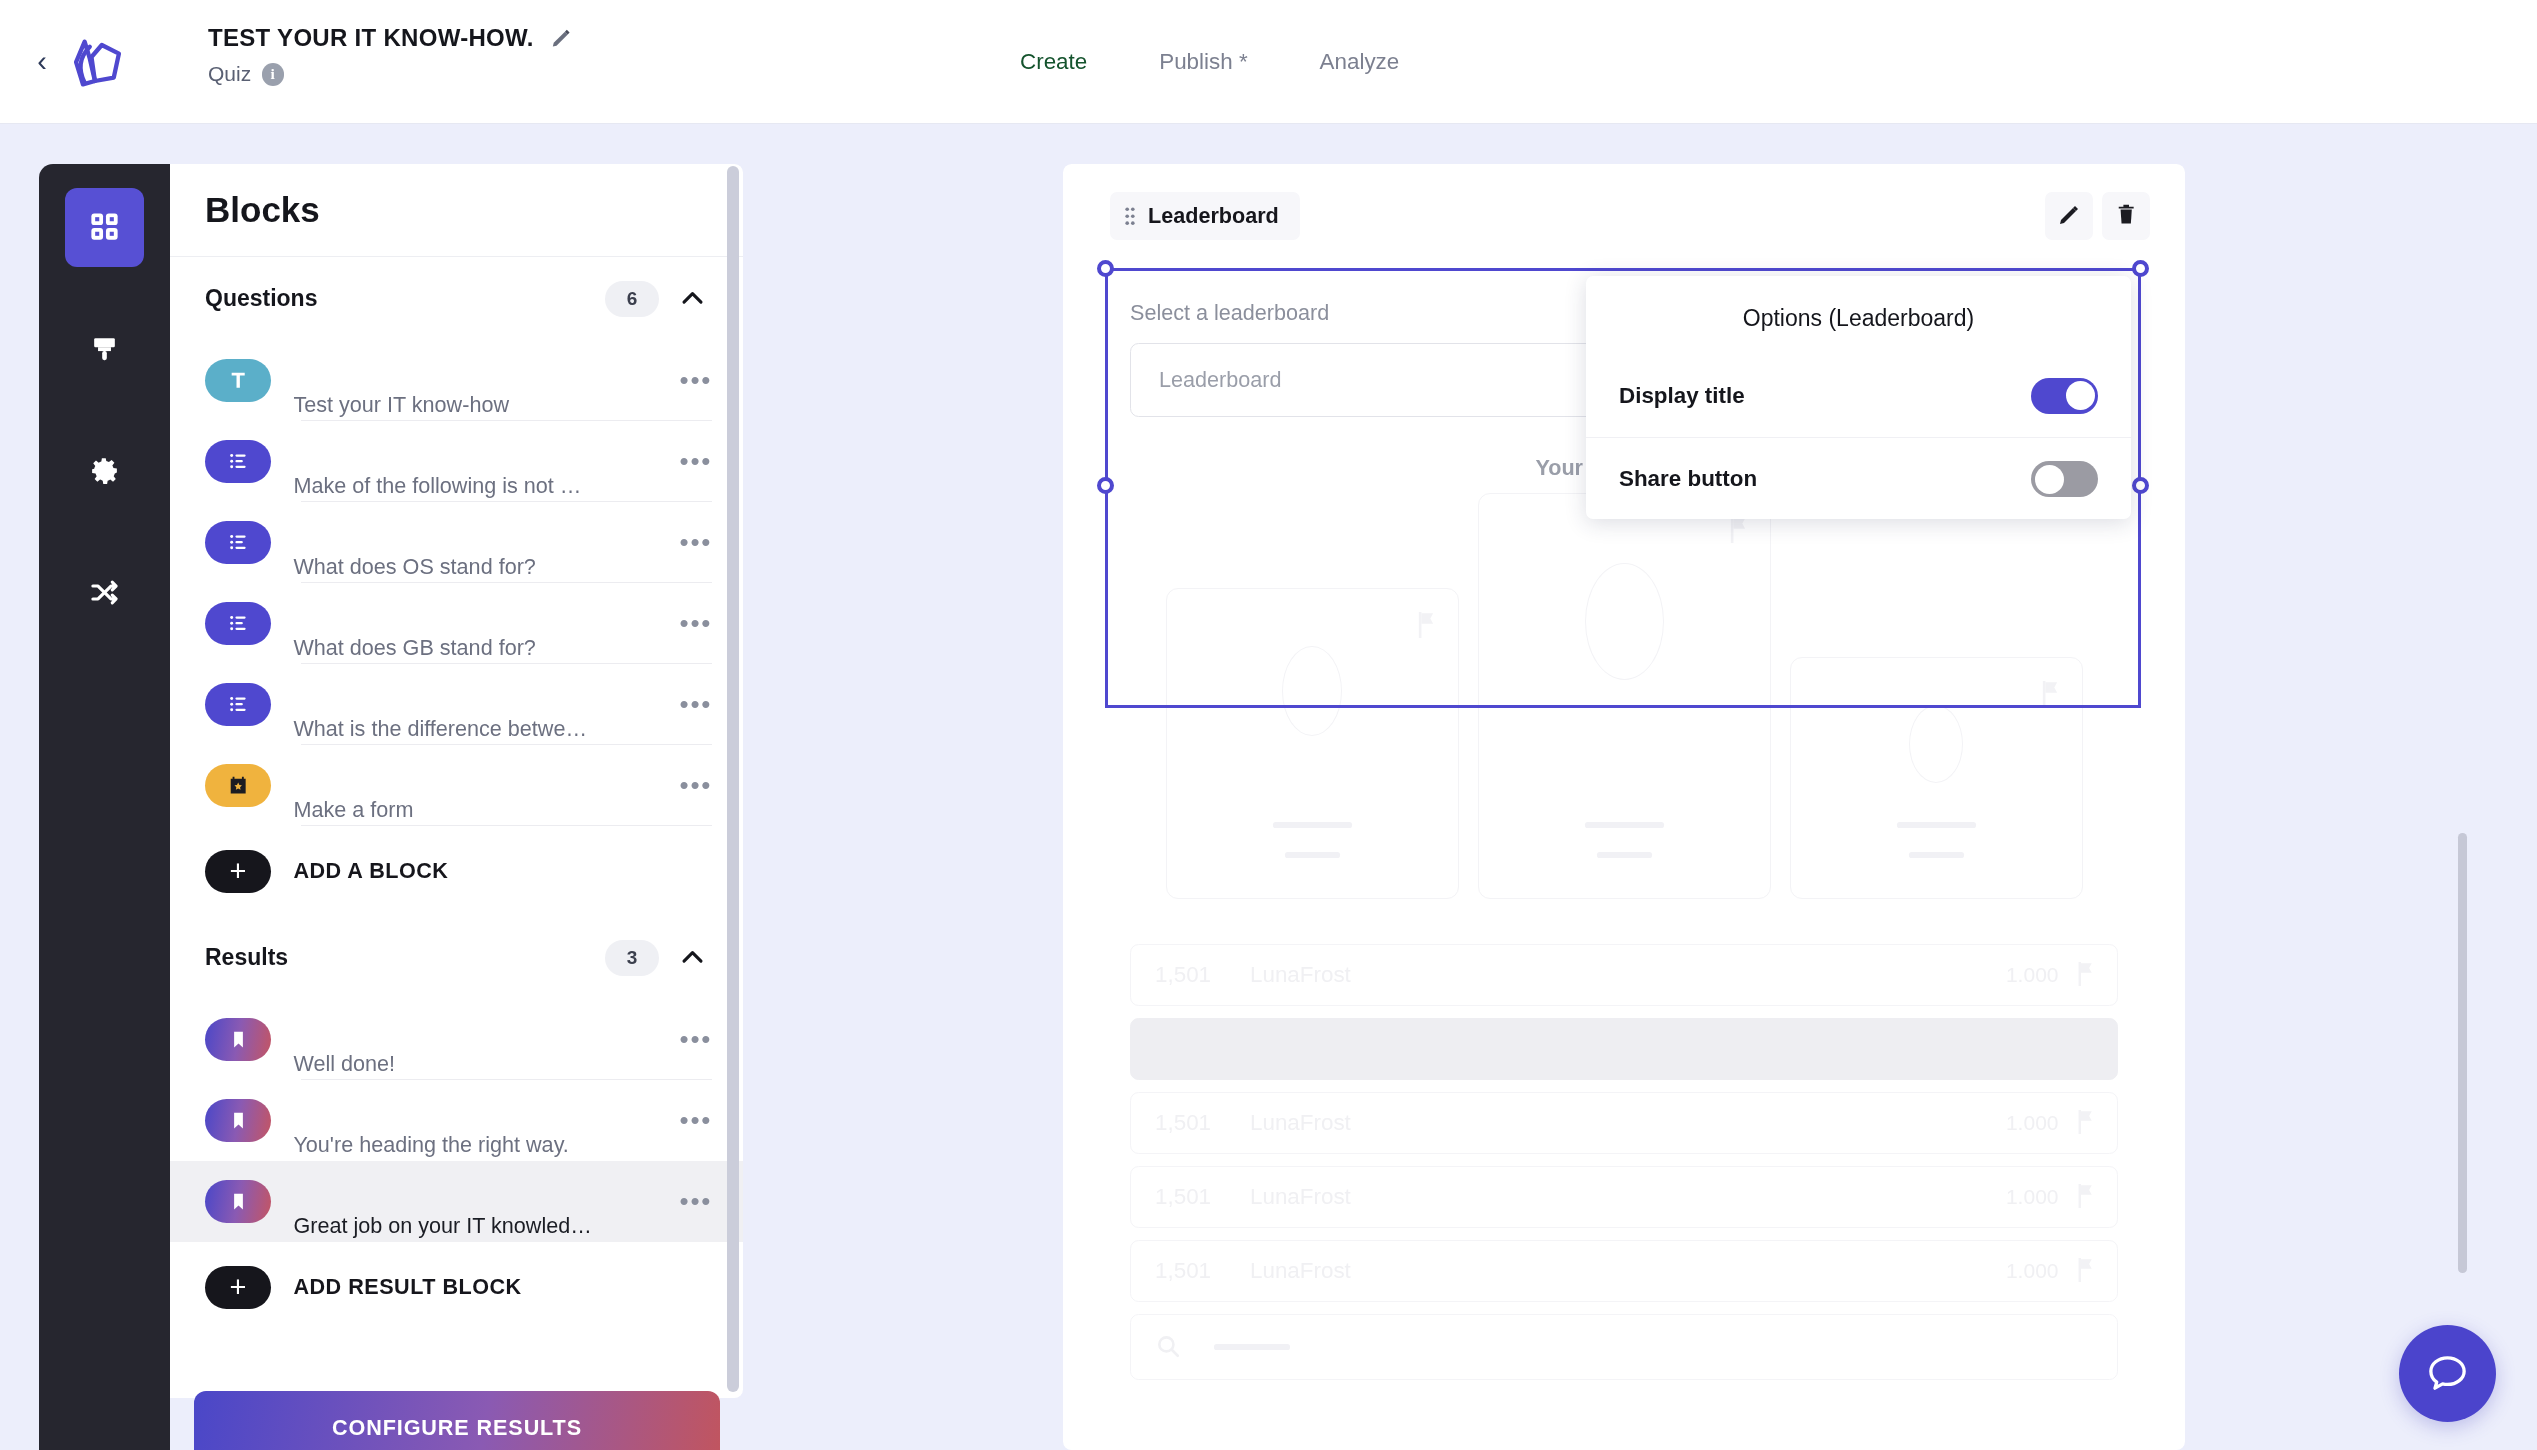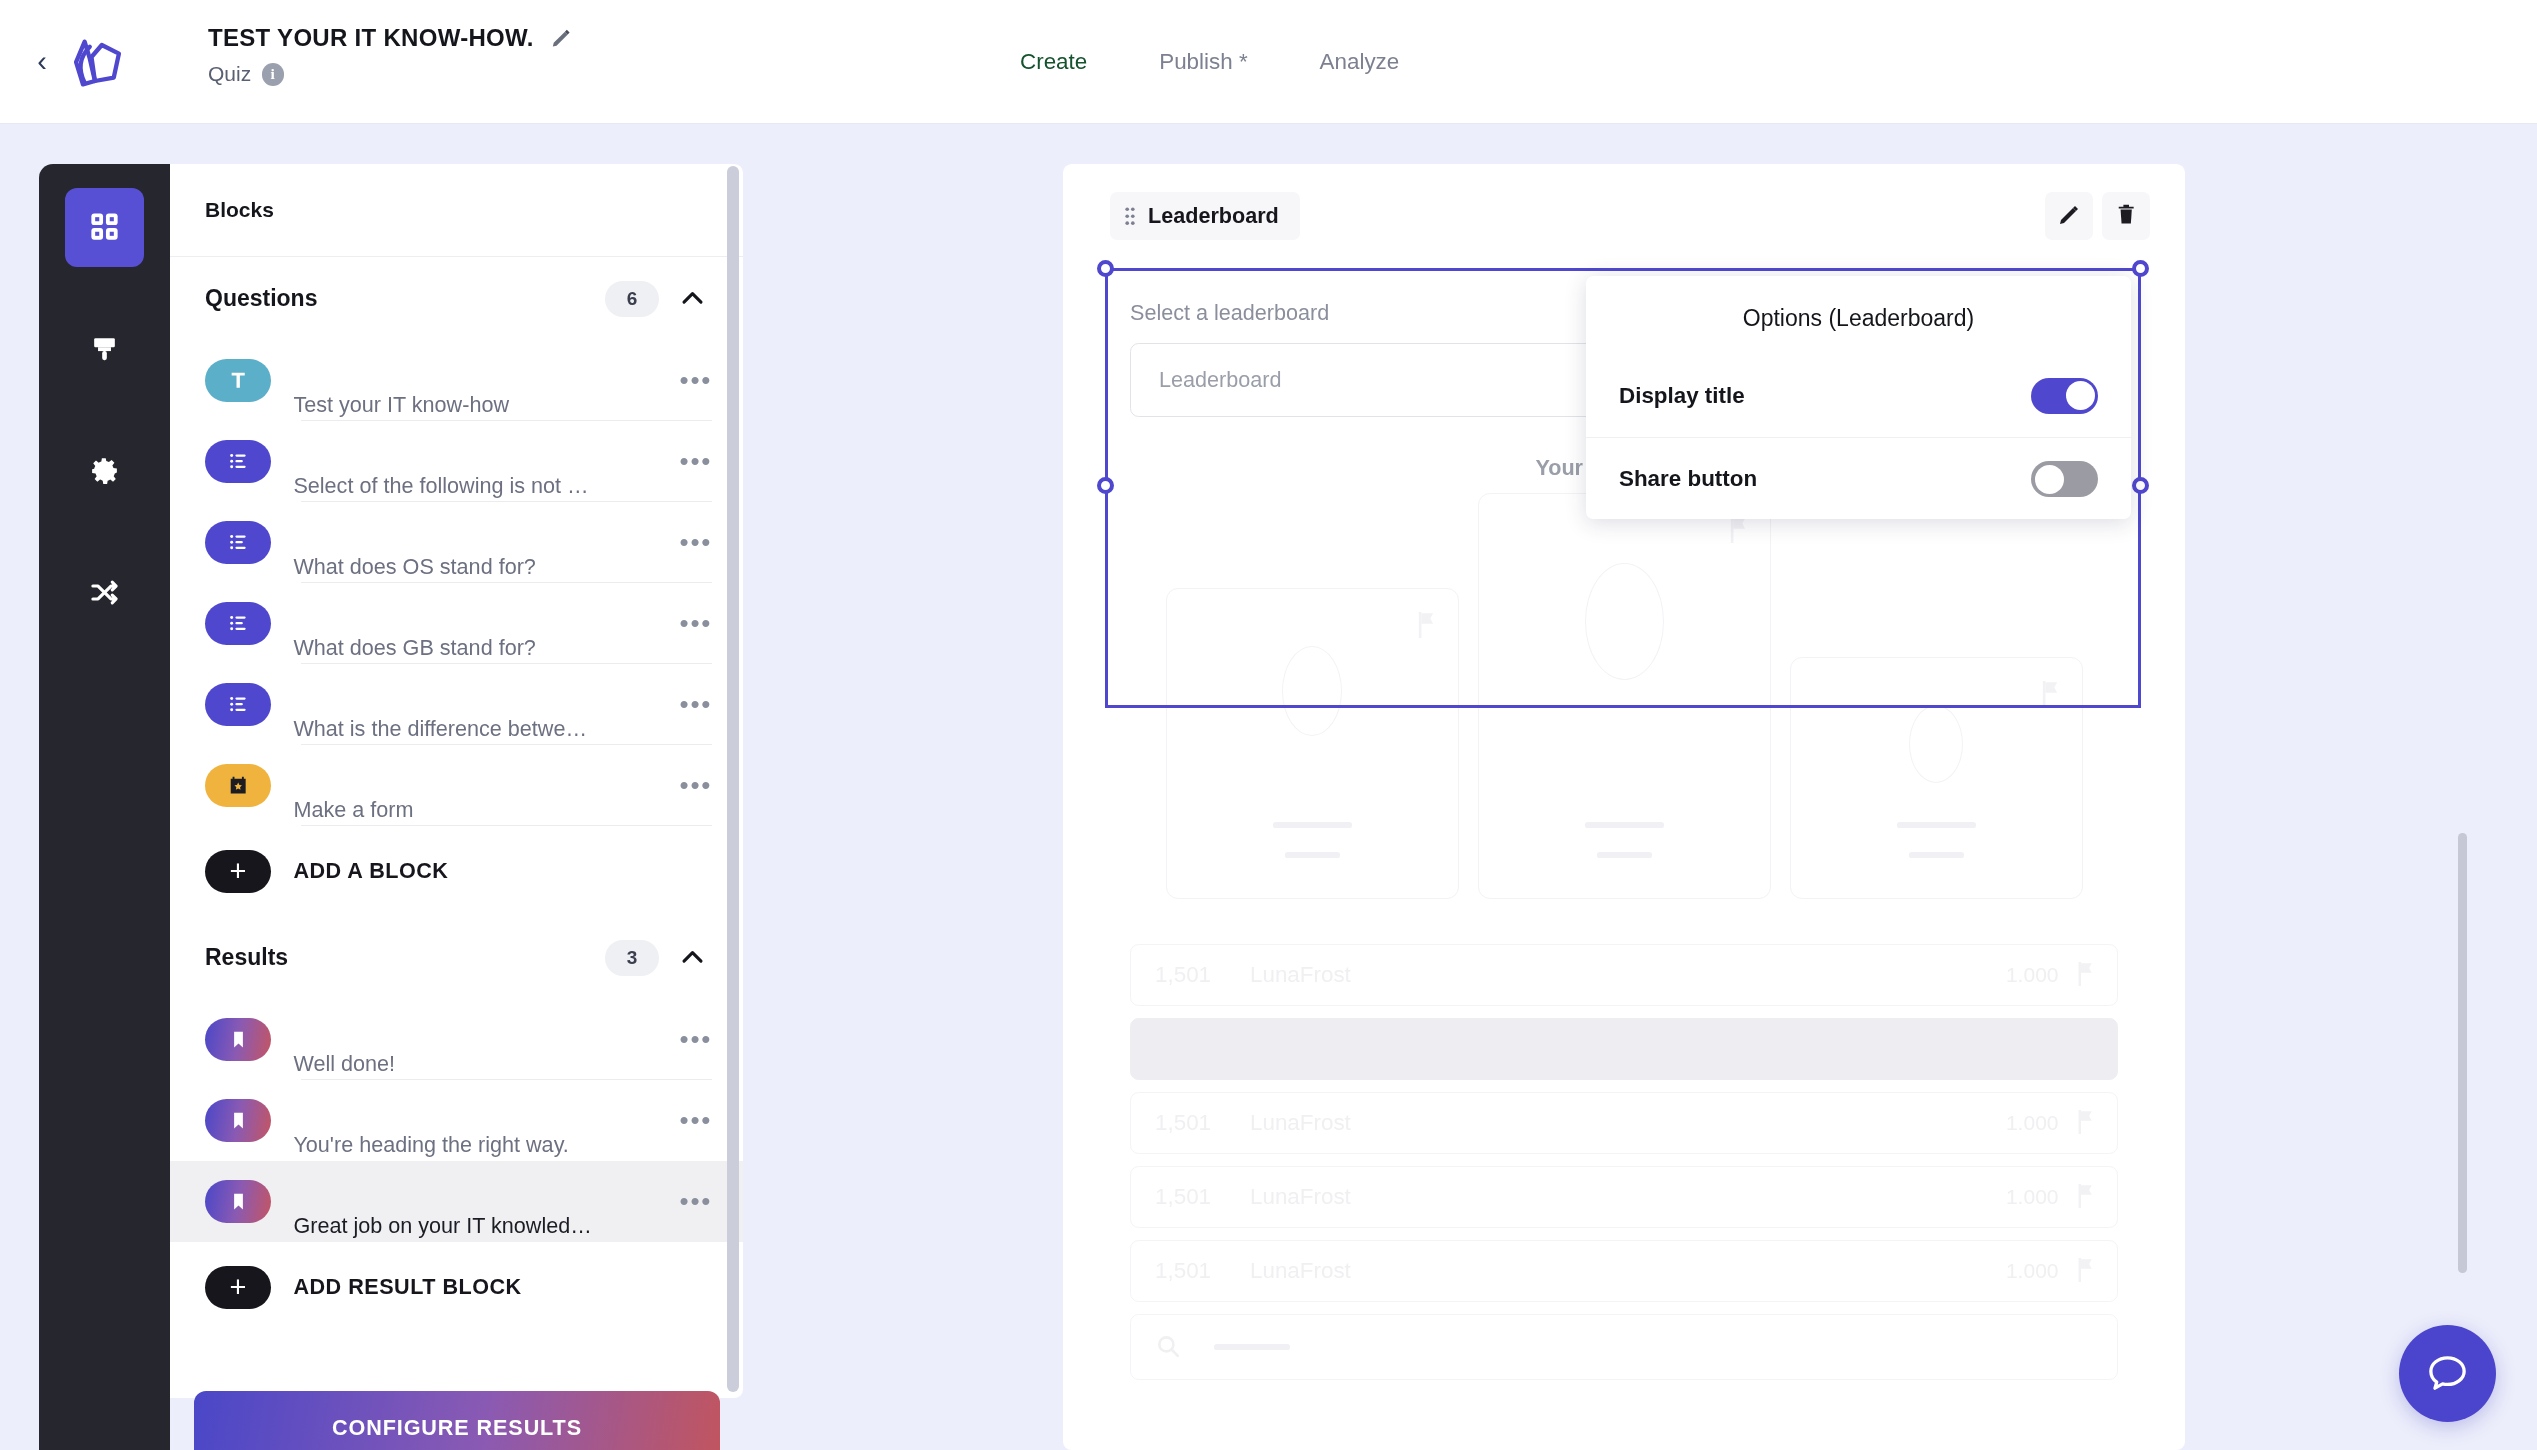--- a/index.html
+++ b/index.html
@@ -84,21 +84,21 @@
   
   .panel {
     position: absolute; left: 170px; top: 164px; width: 573px; height: 1234px;
     background: #fff; border-radius: 0 8.6px 8.6px 0; z-index: 21;
     overflow: hidden;
   }
   .panel-head {
     height: 93px; display: flex; align-items: center;
     padding-left: 35px; border-bottom: 0.9px solid #edeef2;
   }
-  .panel-title { font-size: 21px; font-weight: 700; color: #15161c; }
+  .panel-title { font-size: 35px; font-weight: 700; color: #15161c; }
 
   .section-head {
     height: 83px; display: flex; align-items: center;
     padding: 0 36px 0 35px; gap: 0;
   }
   .section-name { font-size: 23px; font-weight: 700; color: #15161c; flex: 1; }
   .count-pill {
     min-width: 54px; height: 36px; border-radius: 18px; background: #eff0f4;
     color: #3b3f4d; font-size: 19px; font-weight: 600;
     display: flex; align-items: center; justify-content: center; margin-right: 19px;
@@ -378,21 +378,21 @@
     <div class="blk-icon ic-choice">
       <svg viewBox="0 0 24 24" width="22.4" height="22.4" fill="#fff">
           <circle cx="5" cy="6" r="1.6"></circle>
           <rect x="9" y="4.8" width="11" height="2.4" rx="1.2"></rect>
           <circle cx="5" cy="12" r="1.6"></circle>
           <rect x="9" y="10.8" width="8" height="2.4" rx="1.2"></rect>
           <circle cx="5" cy="18" r="1.6"></circle>
           <rect x="9" y="16.8" width="11" height="2.4" rx="1.2"></rect>
         </svg>
     </div>
-    <div class="blk-label">Select of the following is not …</div>
+    <div class="blk-label">Make of the following is not …</div>
     <div class="dots">•••</div>
     <div class="sep"></div>
   </div>
 
   <div class="blk-row">
     <div class="blk-icon ic-choice">
       <svg viewBox="0 0 24 24" width="22.4" height="22.4" fill="#fff">
           <circle cx="5" cy="6" r="1.6"></circle>
           <rect x="9" y="4.8" width="11" height="2.4" rx="1.2"></rect>
           <circle cx="5" cy="12" r="1.6"></circle>

